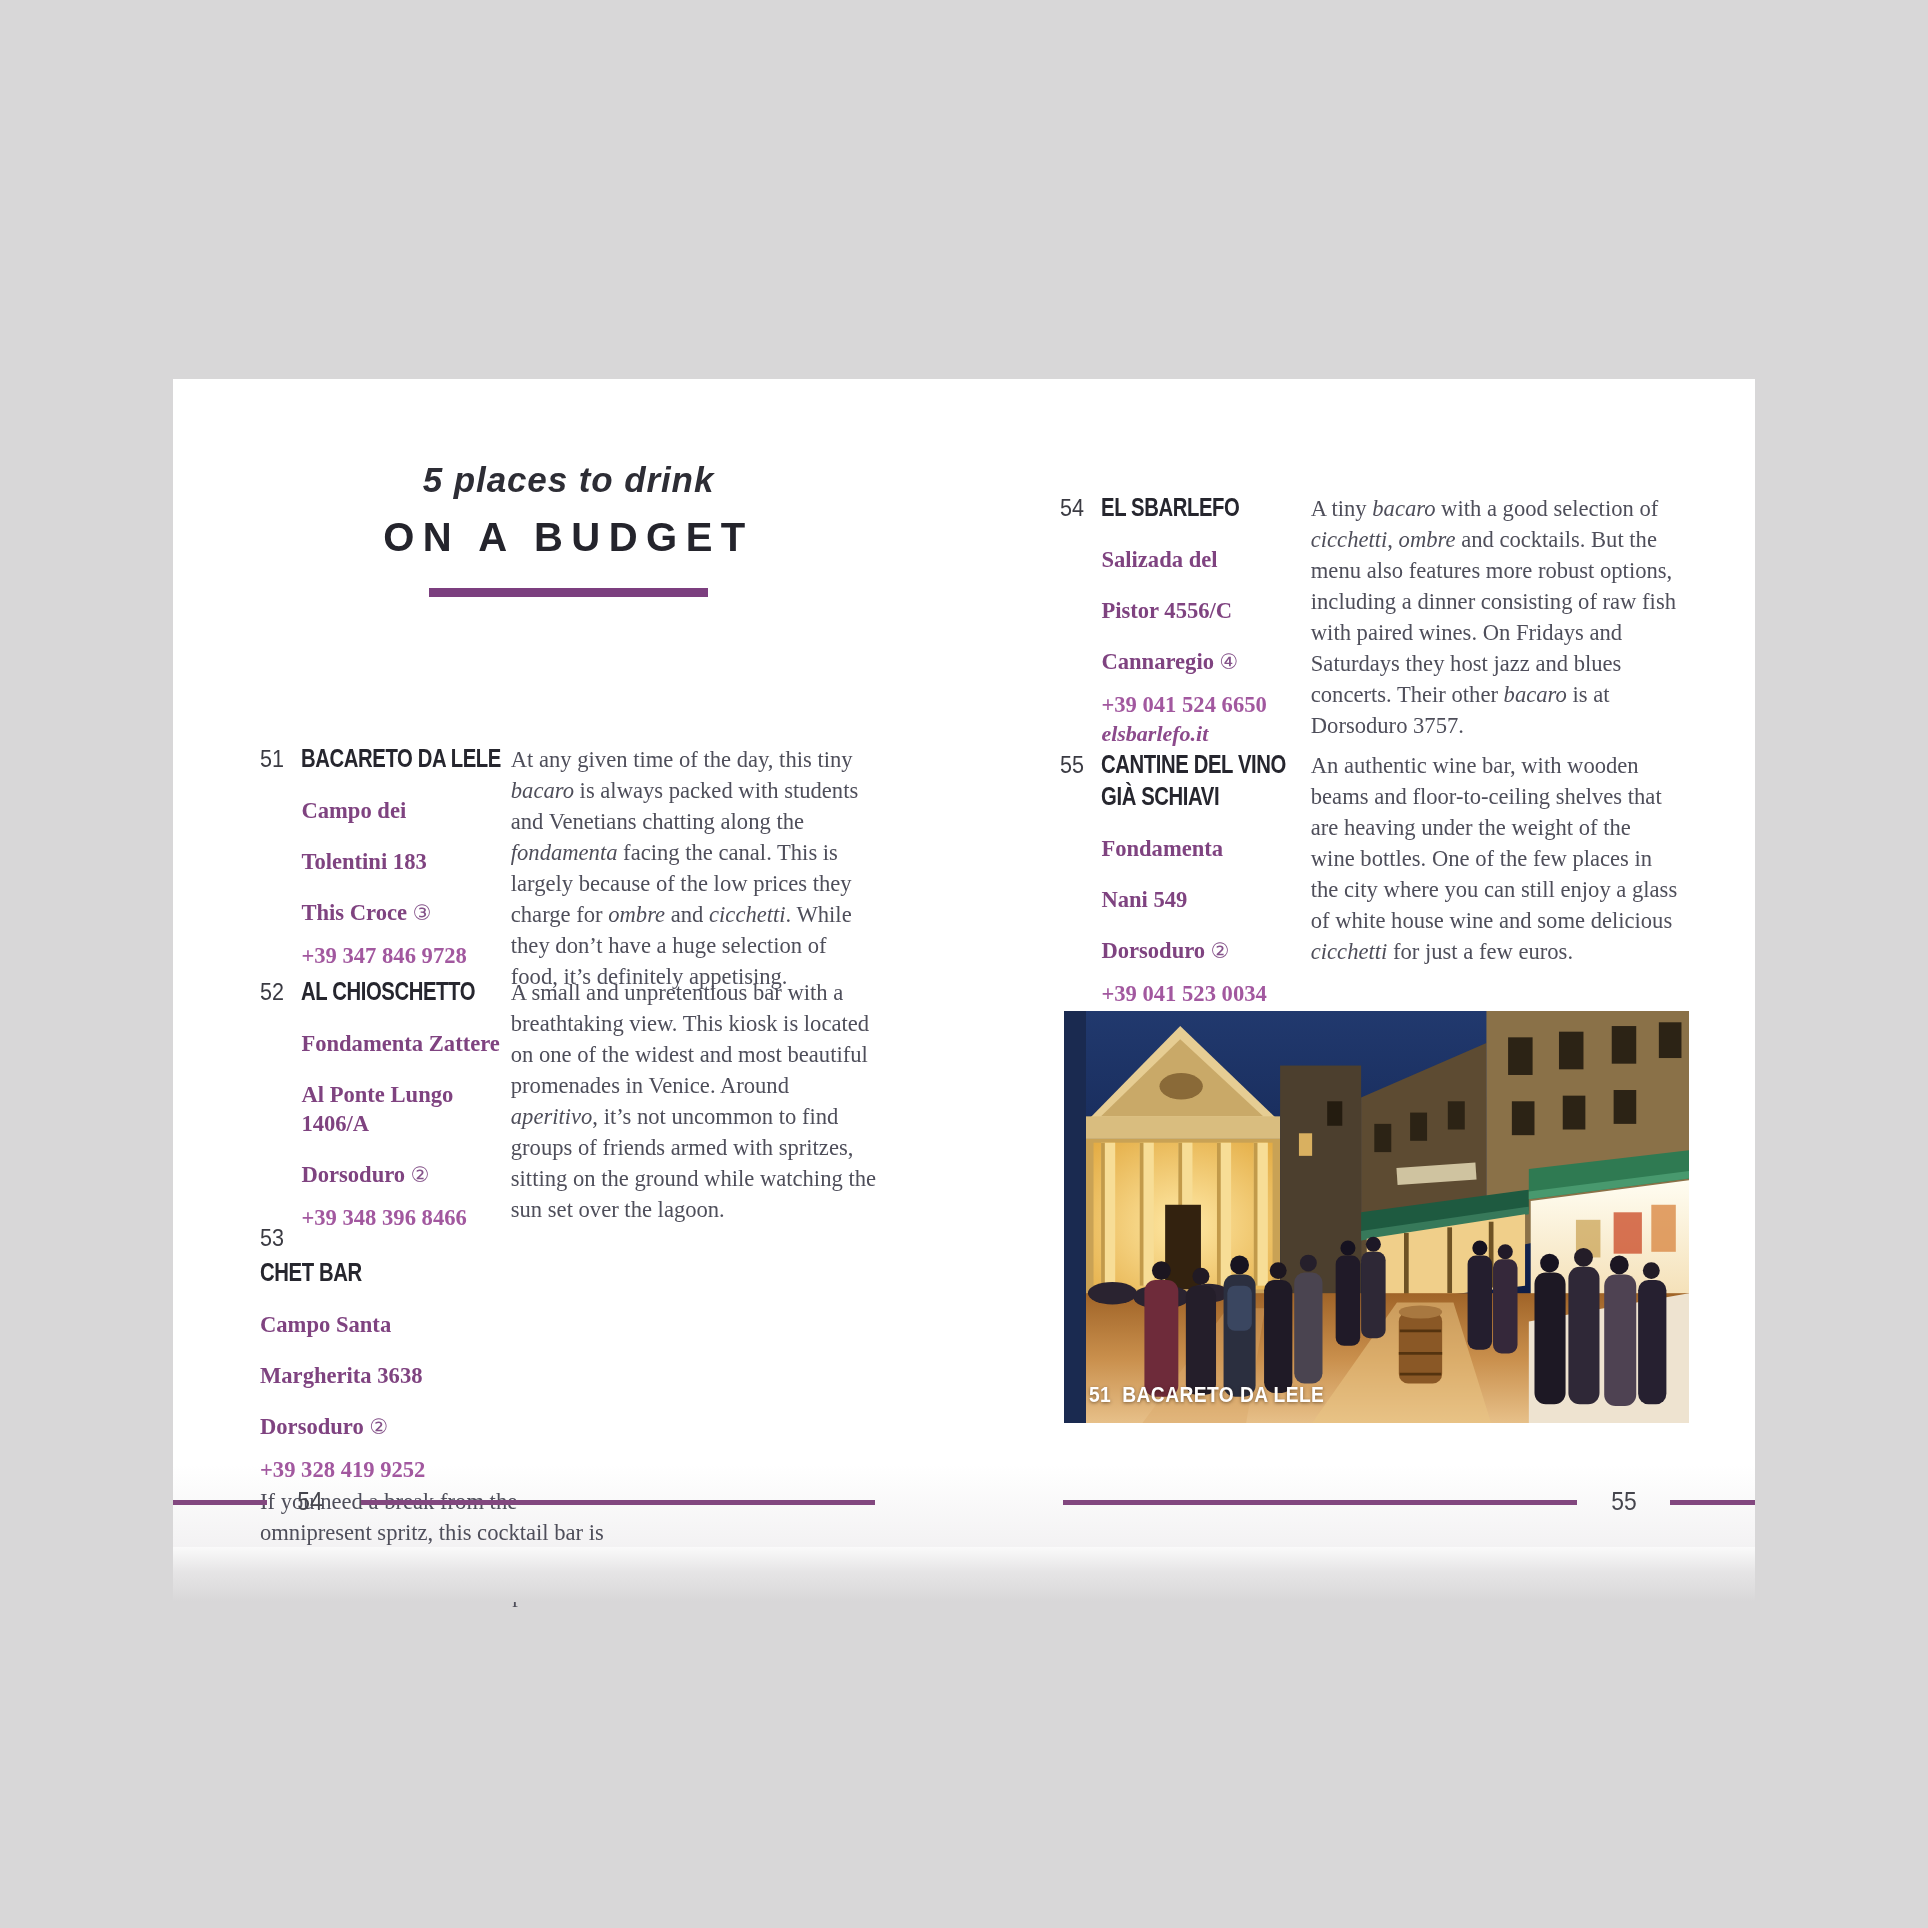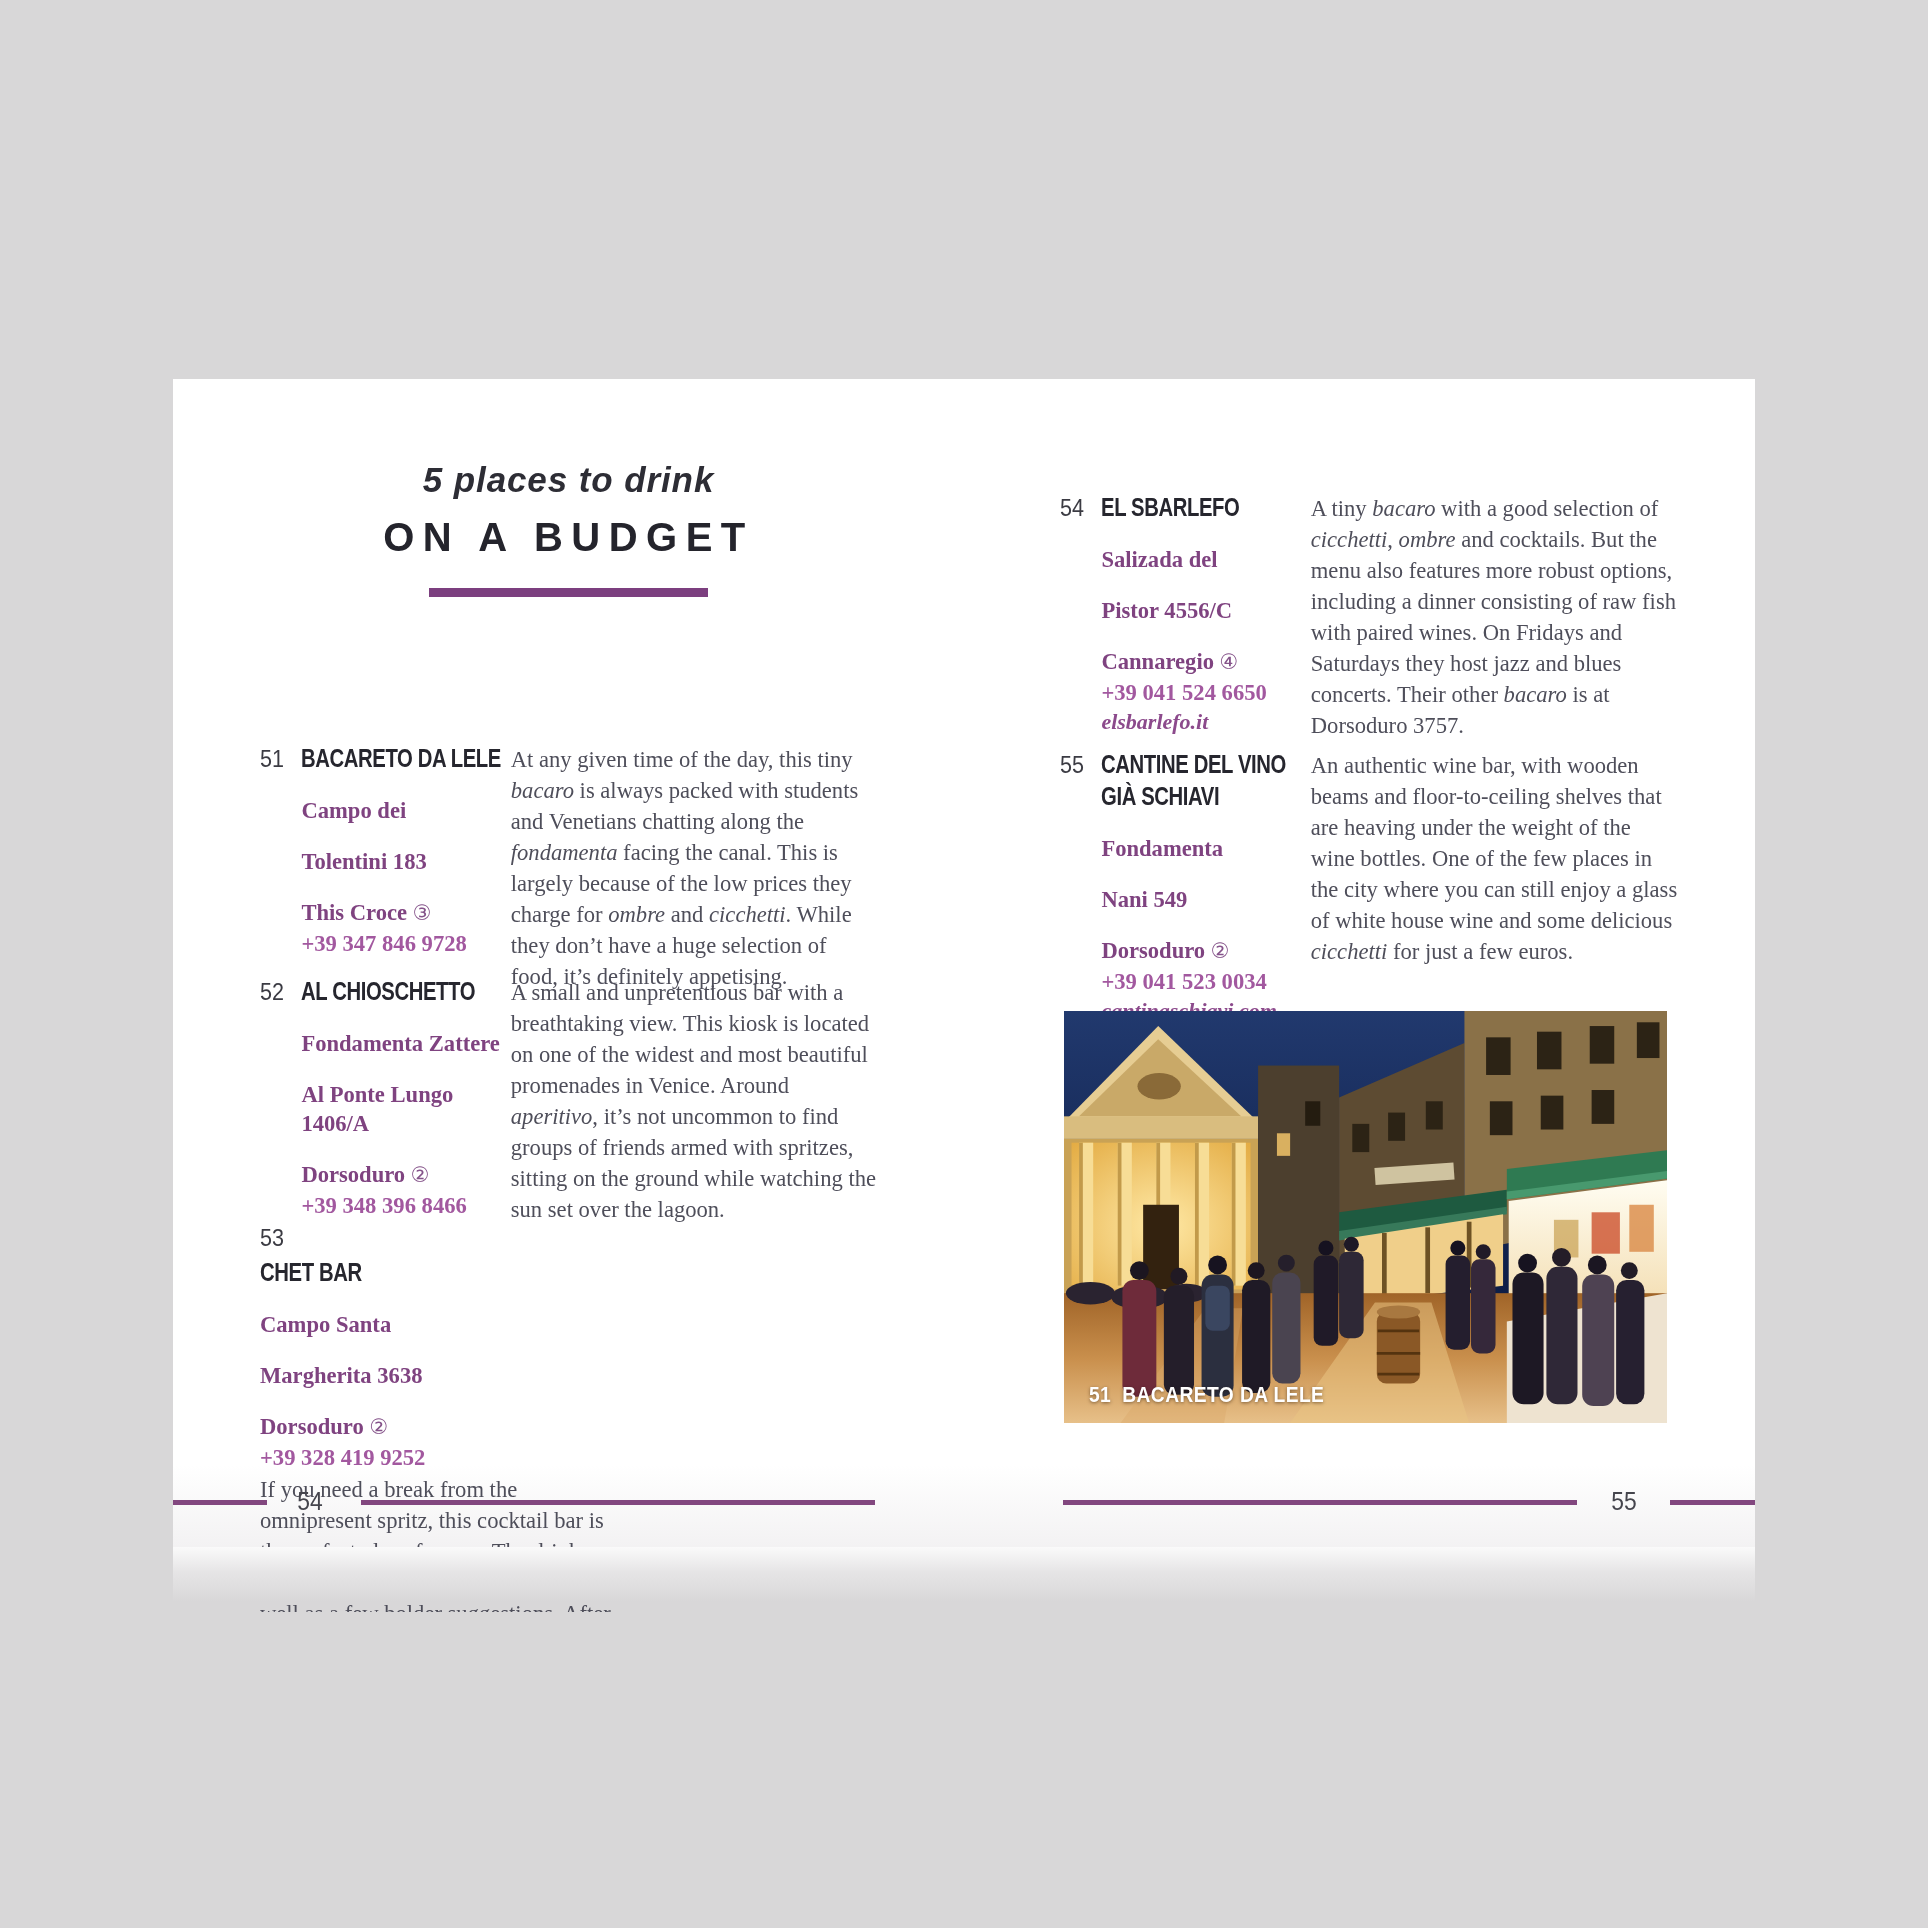--- a/index.html
+++ b/index.html
@@ -37,32 +37,32 @@
   }
   .e-info { width:200px; flex:0 0 200px; margin-right:9.4px; }
   .e-name {
     font-family:"Liberation Sans","DejaVu Sans",sans-serif;
     font-weight:bold; font-size:26px; line-height:32px; letter-spacing:-0.5px; color:#26262e;
     width:264px; transform:scaleX(.78); transform-origin:0 0; margin-bottom:6.6px;
   }
   .e-addr { font-weight:bold; font-size:22.6px; line-height:29px; color:#7f4380;margin-top:22px; }
   .e-badge { font-weight:normal; font-size:21px; color:#85538a;
              font-family:"DejaVu Sans",sans-serif; }
-  .e-phone { font-weight:bold; font-size:22.6px; line-height:29px; color:#a2589f; margin-top:1px; }
+  .e-phone { font-weight:bold; font-size:22.6px; line-height:29px; color:#a2589f; margin-top:13px; }
   .e-site  { font-weight:bold; font-style:italic; font-size:22px; line-height:29px; color:#8c4a8c; }
   .e-desc {
     width:367px; flex:0 0 367px;
     font-size:22.6px; line-height:31px; color:#4e4e5a; padding-top:1.9px;
     text-align:left;
   }
   .e-desc .em { font-style:italic; }
   
   .photo {
     position:absolute; left:891px; top:632px; width:603px; height:412px;
-    overflow:hidden; background:#1a2a50;
+    overflow:hidden; background:#1a2a50;padding-left:22px;
   }
   .photo svg { display:block; width:100%; height:100%; }
   .photo-caption {
     position:absolute; left:24.5px; bottom:15px; color:#ffffff;
     font-family:"Liberation Sans","DejaVu Sans",sans-serif; font-weight:bold;
     font-size:22.6px; letter-spacing:0.5px; text-shadow:0 0.9px 3.8px rgba(40,20,0,.55);
     transform:scaleX(.85); transform-origin:0 bottom; white-space:nowrap;
   }
   .photo-caption .cap-num { margin-right:13px; }
   

